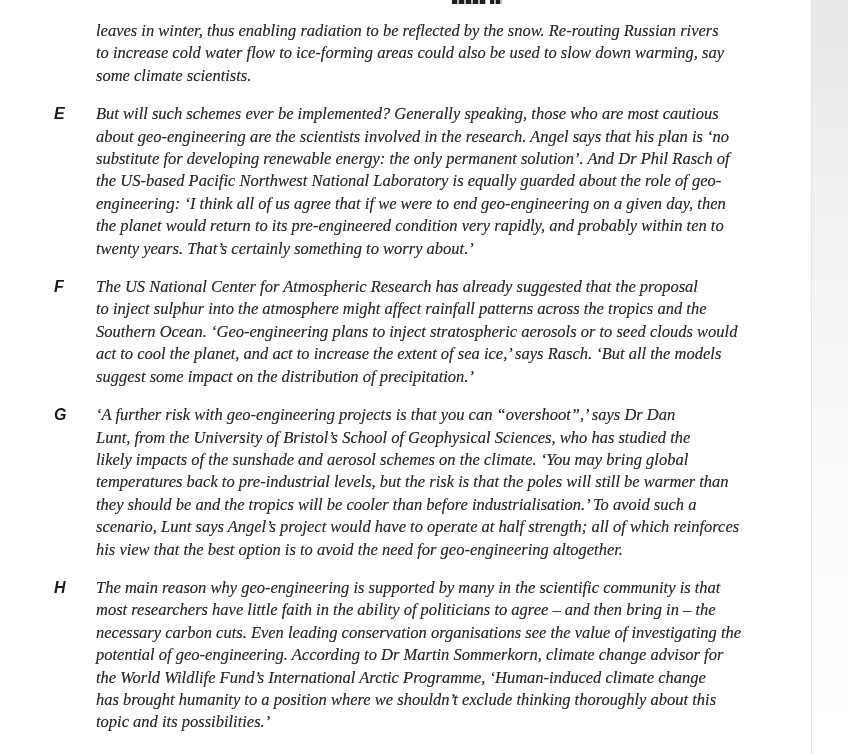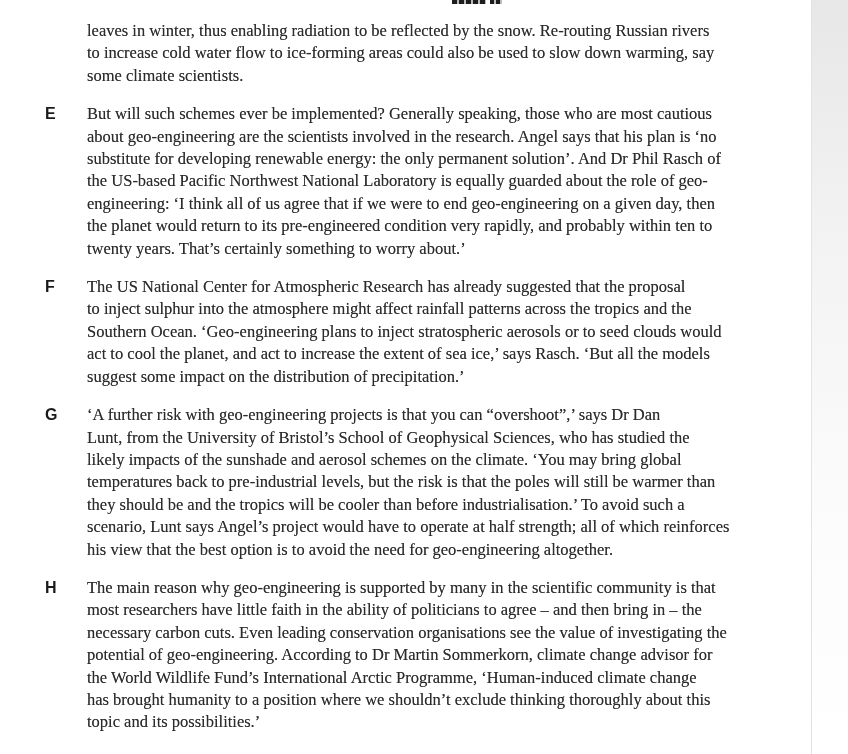--- a/index.html
+++ b/index.html
@@ -44,23 +44,24 @@
   .frag-b {
     position: absolute;
     left: 38px;
     top: 0;
     width: 12px;
     height: 4px;
     background: repeating-linear-gradient(90deg, #1d1d1d 0 4px, rgba(29,29,29,0.3) 4px 6px);
   }
   .content {
     position: absolute;
-    left: 0;
+    left: 9px;
     top: 20px;
     width: 744px;
+    font-style: italic;
   }
   .para {
     display: flex;
     margin: 0 0 16px 45px;
   }
   .para-label {
     flex: 0 0 42px;
     width: 42px;
     font-family: "Liberation Sans", sans-serif;
     font-weight: 700;

